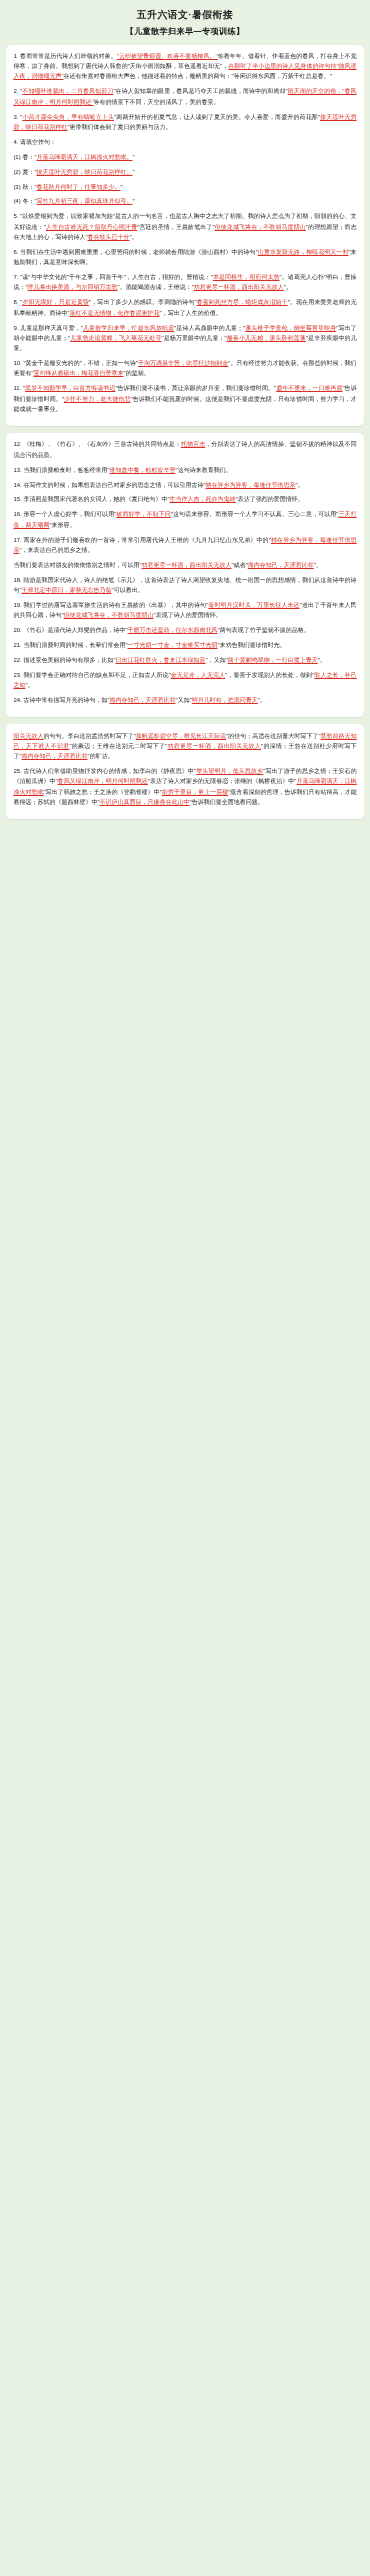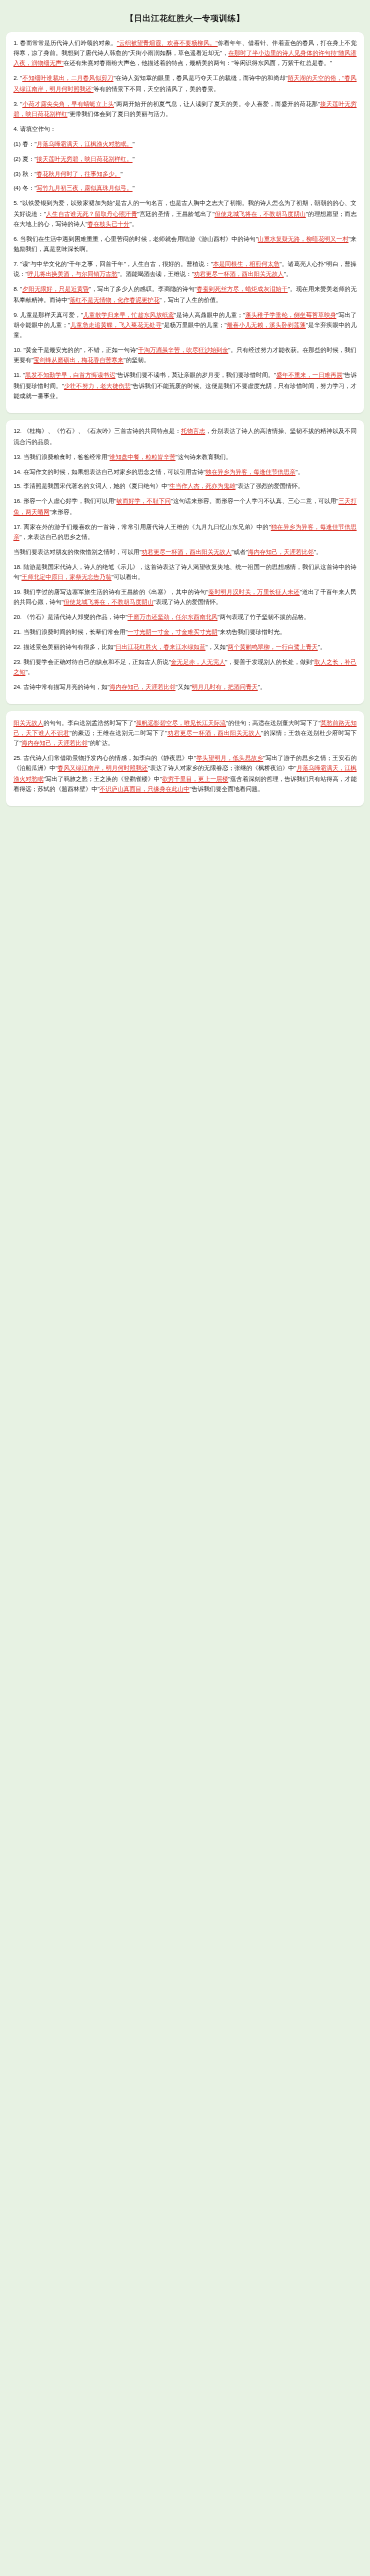--- a/index.html
+++ b/index.html
@@ -52,21 +52,22 @@
   }
   .ru { color: #d93025; text-decoration: underline; text-underline-offset: 1px; }
   .footer-space { height: 10.3px; }
 </style>
 </head>
 <body>
 
 <div class="page">
 
   <div class="header">
-    <div class="subtitle">【日出江花红胜火—专项训练】</div>
+    <div class="title">五升六语文·暑假衔接</div>
+    <div class="subtitle">【儿童散学归来早—专项训练】</div>
   </div>
 
   <div id="cards-root">
       <div class="card first">
         <p class="para"><span>1. 春而常常是历代诗人们吟颂的对象。</span><span class="ru">"云织被望青烟霞、欢喜不要杨柳风。"</span><span>你看年年、借着针、伴着蓝色的春风，打在身上不觉得寒，凉了身前。我想到了唐代诗人韩愈的"天街小雨润如酥，草色遥看近却无"，</span><span class="ru">在那时了半小边里的诗人见身体的许句待"随风潜入夜，润物细无声"</span><span>在还有朱熹对春雨纷大声色，他描述着的特点，最精美的两句："等闲识得东风面，万紫千红总是春。"</span></p>
         <p class="para"><span>2. "</span><span class="ru">不知细叶谁裁出，二月春风似剪刀</span><span>"在诗人贺知章的眼里，春风是巧夺天工的裁缝，而诗中的和尚却"</span><span class="ru">陌天湖的天空的俗，"春风又绿江南岸，明月何时照我还"</span><span>等有的情景下不同，天空的清风了，美的春景。</span></p>
         <p class="para"><span>3. "</span><span class="ru">小荷才露尖尖角，早有蜻蜓立上头</span><span>"两两开始开的初夏气息，让人读到了夏天的美。令人喜爱，而盛开的荷花那"</span><span class="ru">接天莲叶无穷碧，映日荷花别样红</span><span>"更带我们体会到了夏日的美丽与活力。</span></p>
         <p class="para"><span>4. 请填空作句：</span></p>
         <p class="para"><span>(1) 春："</span><span class="ru">月落乌啼霜满天，江枫渔火对愁眠。</span><span>"</span></p>
         <p class="para"><span>(2) 夏："</span><span class="ru">接天莲叶无穷碧，映日荷花别样红。</span><span>"</span></p>

